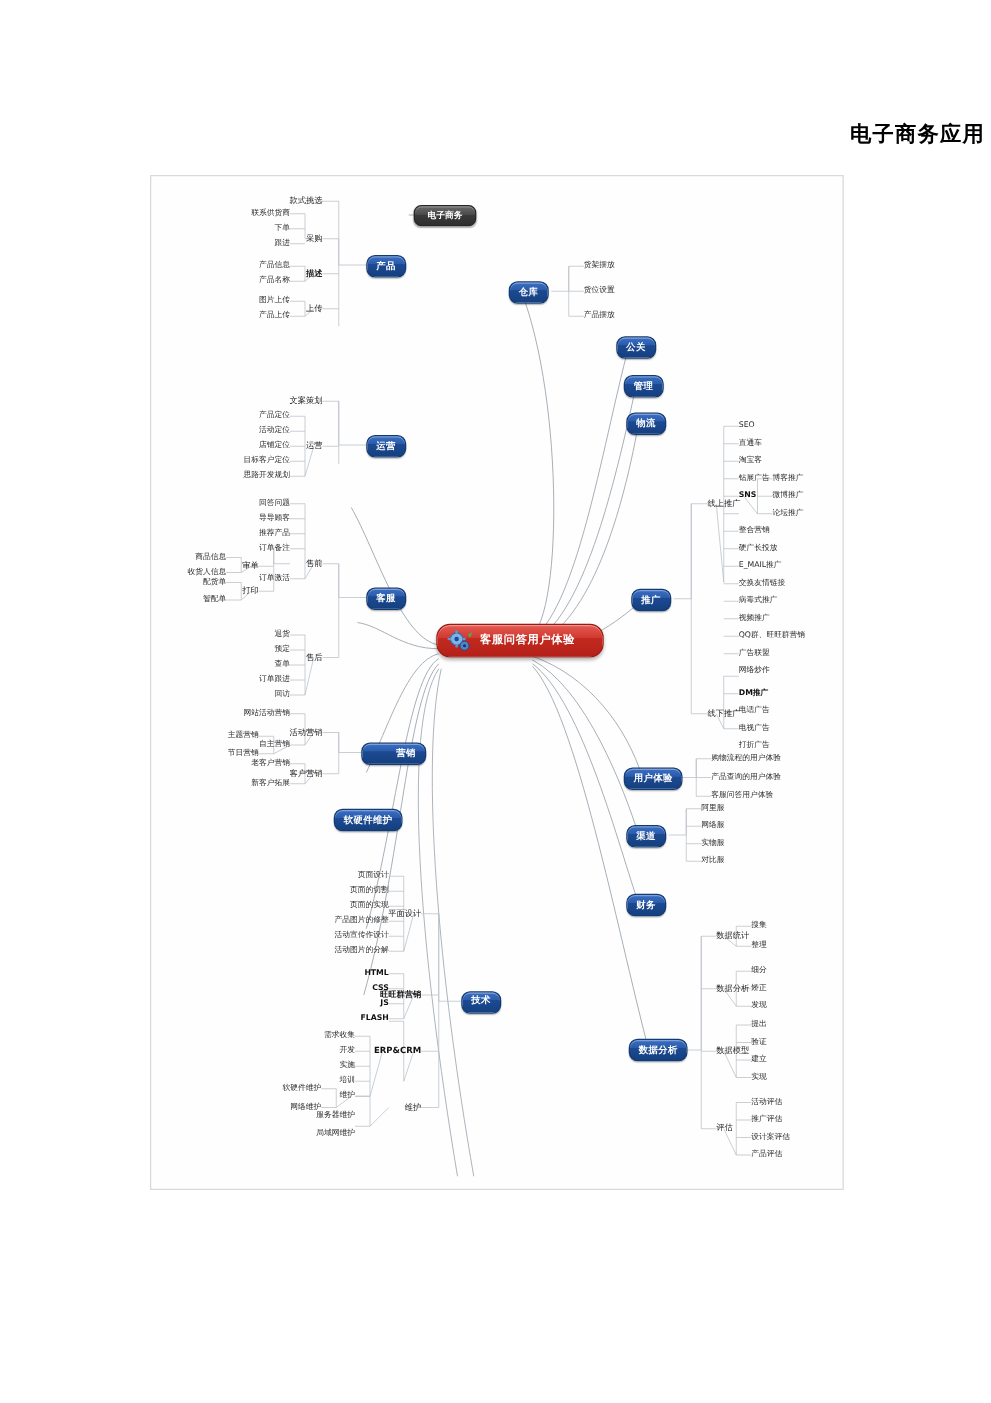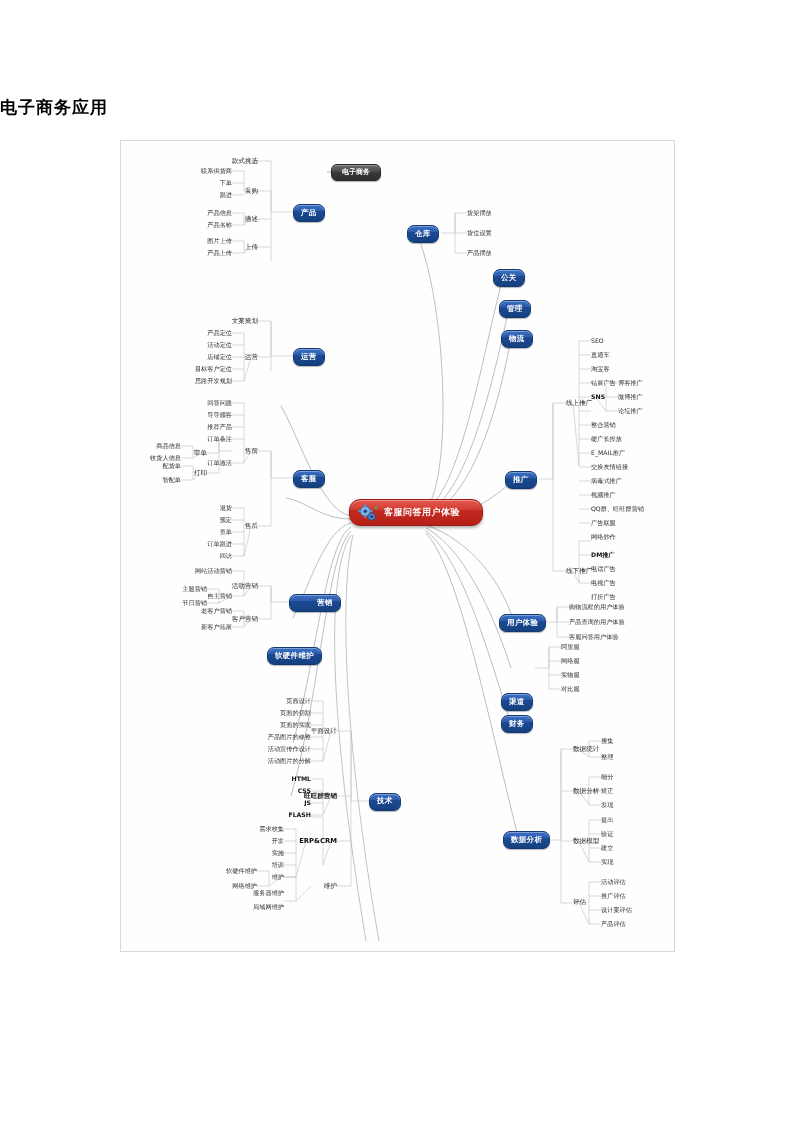--- a/index.html
+++ b/index.html
@@ -1,18 +1,18 @@
 <!DOCTYPE html>
 <html><head>
 <meta charset="utf-8">
 <style>
   html,body{margin:0;padding:0;background:#fff;}
   body{width:793px;height:1122px;font-family:"DejaVu Sans","Liberation Sans",sans-serif;color:#000;}
   .page{position:relative;width:793px;height:1122px;overflow:hidden;}
-  .doc-title{position:absolute;left:0;top:96px;width:788px;text-align:left;
+  .doc-title{position:absolute;left:0;top:96px;width:788px;text-align:right;
     font-size:17px;font-weight:bold;font-family:Liberation Serif, serif;letter-spacing:1px;}
   .map-frame{position:absolute;left:120px;top:140px;width:553px;height:810px;
     border:1px solid #d9d9d9;background:#fefefe;}
   .svg-layer{position:absolute;left:0;top:0;width:553px;height:810px;}
   .node{position:absolute;box-sizing:border-box;white-space:nowrap;
     font-family:"DejaVu Sans","Liberation Sans",sans-serif;}
   
   .bnode{
     background:linear-gradient(to bottom,#3a6fc4 0%,#2b5cab 38%,#1c4a93 39%,#15407f 100%);
     border:1px solid #123a73;border-radius:7px;color:#fff;font-size:7.5px;font-weight:bold;
@@ -288,27 +288,27 @@
     <div class="node bnode" style="left:168px;top:453px;padding-left:27px;">营销</div>
     <div class="node bnode" style="left:146px;top:506px;">软硬件维护</div>
     <div class="node bnode" style="left:248px;top:652px;font-family:Liberation Mono, monospace;">技术</div>
 
     <div class="node bnode" style="left:286px;top:84px;">仓库</div>
     <div class="node bnode" style="left:372px;top:128px;">公关</div>
     <div class="node bnode" style="left:378px;top:159px;">管理</div>
     <div class="node bnode" style="left:380px;top:189px;">物流</div>
     <div class="node bnode" style="left:384px;top:330px;">推广</div>
     <div class="node bnode" style="left:378px;top:473px;">用户体验</div>
-    <div class="node bnode" style="left:380px;top:519px;margin-top:33px;">渠道</div>
+    <div class="node bnode" style="left:380px;top:519px;">渠道</div>
     <div class="node bnode" style="left:380px;top:574px;">财务</div>
     <div class="node bnode" style="left:382px;top:690px;">数据分析</div>
 
     <div class="leaf l mid" style="left:137px;top:20px;">款式挑选</div>
     <div class="leaf l mid" style="left:137px;top:50px;">采购</div>
-    <div class="leaf l mid" style="left:137px;top:78px;">描述</div>
+    <div class="leaf l mid" style="left:137px;top:78px;font-weight:bold;">描述</div>
     <div class="leaf l mid" style="left:137px;top:106px;">上传</div>
     <div class="leaf l" style="left:111px;top:30px;">联系供货商</div>
     <div class="leaf l" style="left:111px;top:42px;">下单</div>
     <div class="leaf l" style="left:111px;top:54px;">跟进</div>
     <div class="leaf l" style="left:111px;top:72px;">产品信息</div>
     <div class="leaf l" style="left:111px;top:84px;">产品名称</div>
     <div class="leaf l" style="left:111px;top:100px;">图片上传</div>
     <div class="leaf l" style="left:111px;top:112px;">产品上传</div>
 
     <div class="leaf l mid" style="left:137px;top:180px;">文案策划</div>

